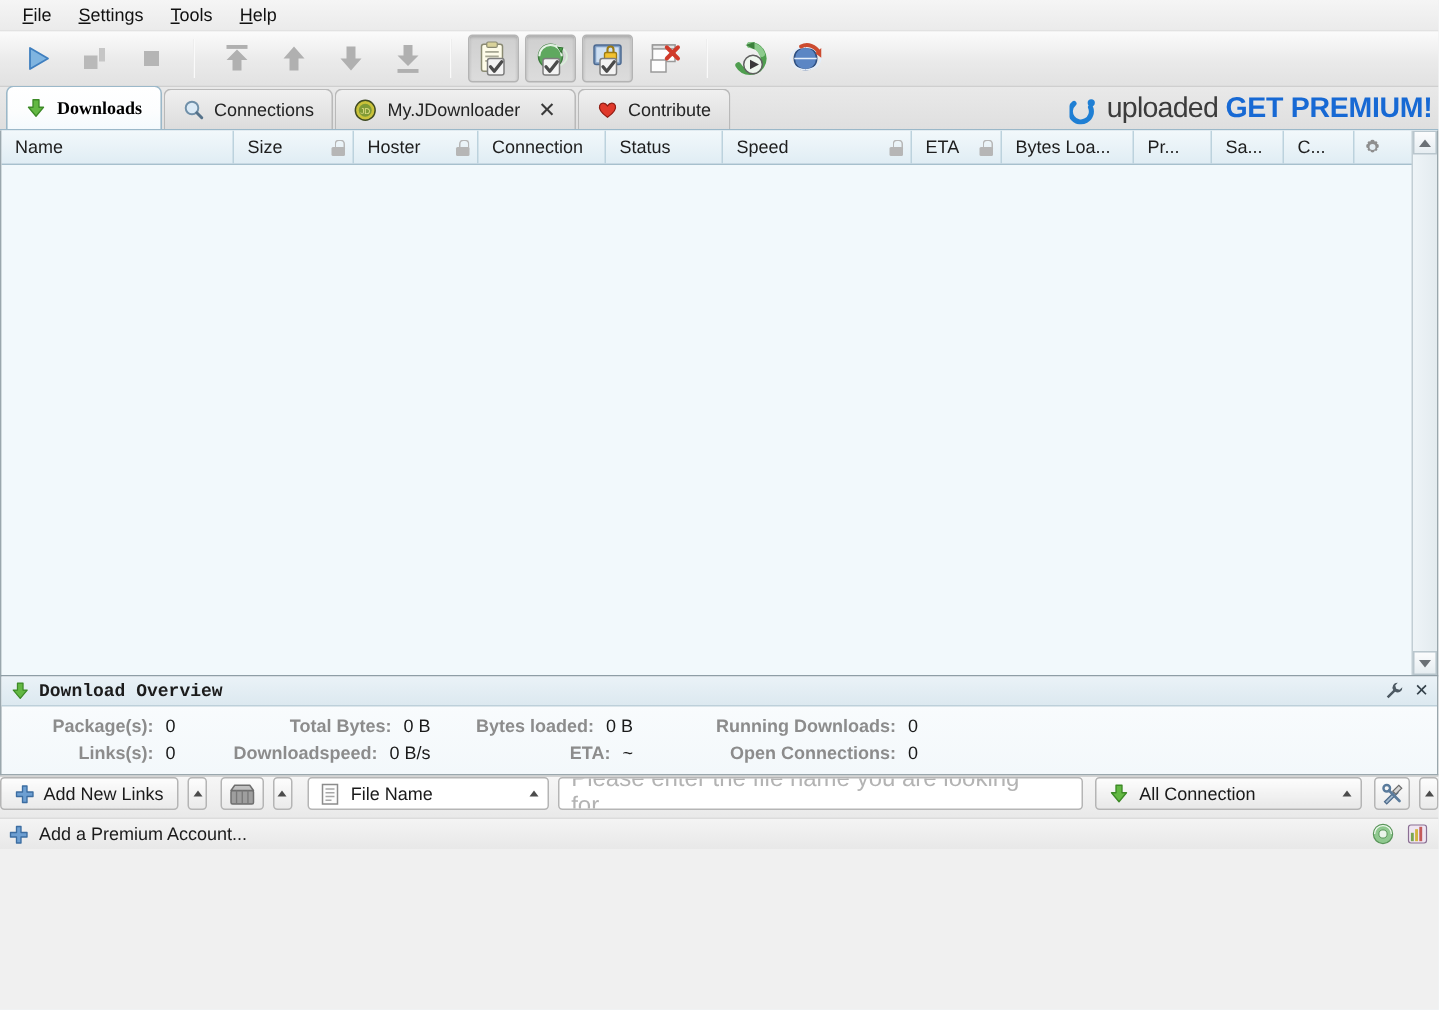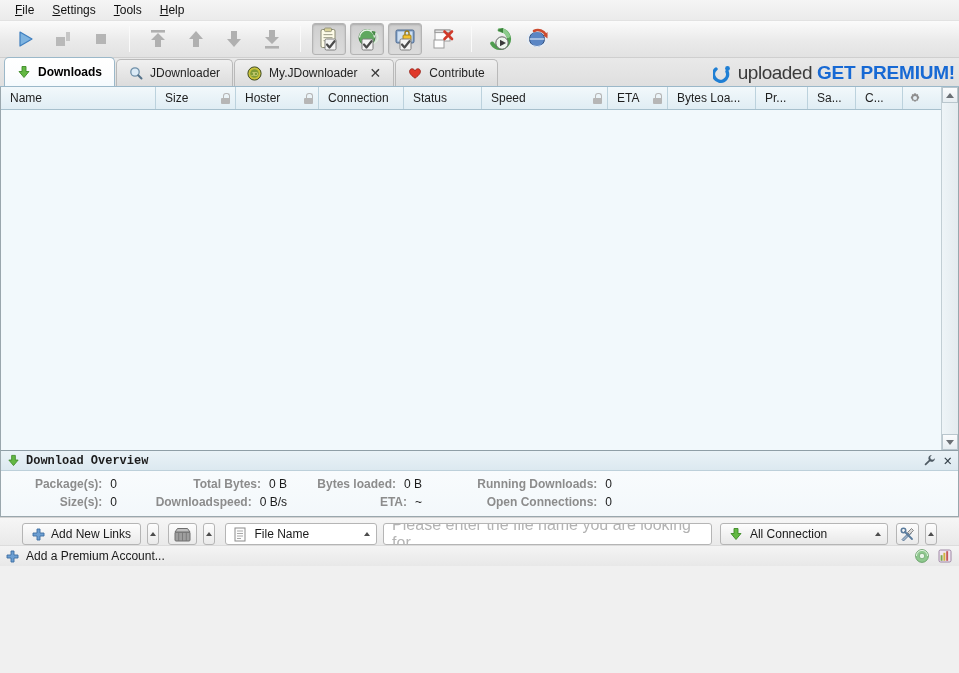--- a/index.html
+++ b/index.html
@@ -87,20 +87,21 @@
     background: linear-gradient(to bottom,#f0f0f0 0%,#dcdcdc 100%);
     margin-right: 1px;
     white-space: nowrap;
   }
   .tab.active {
     background: linear-gradient(to bottom,#ffffff 0%,#fcfdfe 60%,#f4fafd 100%);
     border-color: #9bb8c9;
     font-weight: bold;
     height: 29px;
     color: #000;
+    font-family: Liberation Serif, serif;
   }
   .tab .closex {
     font-size: 14px; color: #3a3a3a; line-height: 1;
     margin-left: 5px; font-family: "Liberation Sans", sans-serif;
   }
   .promo {
     position: absolute; right: 4px; bottom: 2px;
     display: flex; align-items: center; gap: 5px;
     white-space: nowrap;
     margin-left: 20px;
@@ -188,22 +189,22 @@
     font-size: 12px;
   }
   .ov-row { display: flex; align-items: center; height: 18px; }
   .ov-cell { display: flex; align-items: baseline; white-space: nowrap; }
   .ov-lbl { color: #8c8c8c; font-weight: bold; text-align: right; }
   .ov-val { color: #1a1a1a; margin-left: 8px; }
 
   
   .bottombar {
     height: 28px; flex: 0 0 auto;
-    display: flex; align-items: flex-end; gap: 4px;
-    padding: 0 22px;
+    display: flex; align-items: flex-start; gap: 4px;
+    padding: 0 0;
     background: linear-gradient(to bottom,#f6f6f6,#e9e9e9);
     border-top: 1px solid #d4d4d4;
   }
   .bb-btn {
     height: 22px; display: flex; align-items: center; gap: 6px;
     padding: 0 9px;
     background: linear-gradient(to bottom,#fdfdfd,#eaeaea);
     border: 1px solid #b5b5b5; border-radius: 3px;
     font-size: 12px; color: #1a1a1a; white-space: nowrap;
   }
@@ -427,21 +428,21 @@
       <span>Downloads</span>
     </div>
 
     <div class="tab">
       <span>
         <svg width="14" height="14" viewBox="0 0 14 14">
           <circle cx="6" cy="6" r="4.2" fill="#dbeaf6" stroke="#6f8fa8" stroke-width="1.3"></circle>
           <path d="M9.2 9.2 L12.5 12.5" stroke="#55728a" stroke-width="2" stroke-linecap="round"></path>
         </svg>
       </span>
-      <span>JDownloader</span>
+      <span>Connections</span>
     </div>
 
     <div class="tab">
       <span>
         <svg width="15" height="15" viewBox="0 0 15 15">
           <circle cx="7.5" cy="7.5" r="6.6" fill="#c9c23a" stroke="#3f4a22" stroke-width="1"></circle>
           <circle cx="7.5" cy="7.5" r="4.3" fill="#7f9a36"></circle>
           <text x="7.5" y="10" font-size="5.5" text-anchor="middle" fill="#e8e38c" font-family="Liberation Sans, sans-serif">JD</text>
         </svg>
       </span>
@@ -562,21 +563,21 @@
           <span class="ov-lbl">Bytes loaded:</span>
           <span class="ov-val">0 B</span>
         </span>
         <span class="ov-cell" style="width:190px;justify-content:flex-end">
           <span class="ov-lbl">Running Downloads:</span>
           <span class="ov-val">0</span>
         </span>
       </div>
       <div class="ov-row">
         <span class="ov-cell" style="width:100px;justify-content:flex-end">
-          <span class="ov-lbl">Size(s):</span>
+          <span class="ov-lbl">Links(s):</span>
           <span class="ov-val">0</span>
         </span>
         <span class="ov-cell" style="width:170px;justify-content:flex-end">
           <span class="ov-lbl">Downloadspeed:</span>
           <span class="ov-val">0 B/s</span>
         </span>
         <span class="ov-cell" style="width:135px;justify-content:flex-end">
           <span class="ov-lbl">ETA:</span>
           <span class="ov-val">~</span>
         </span>

